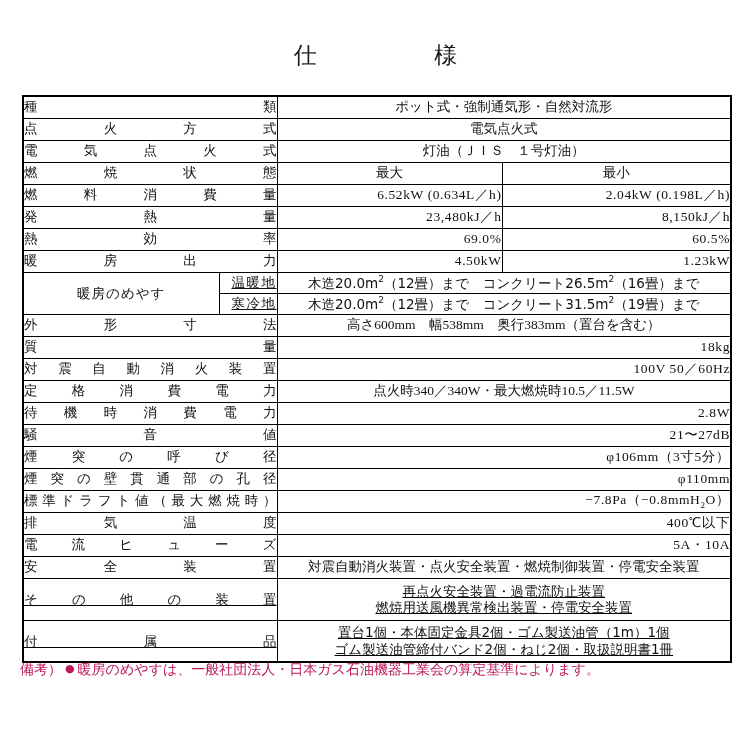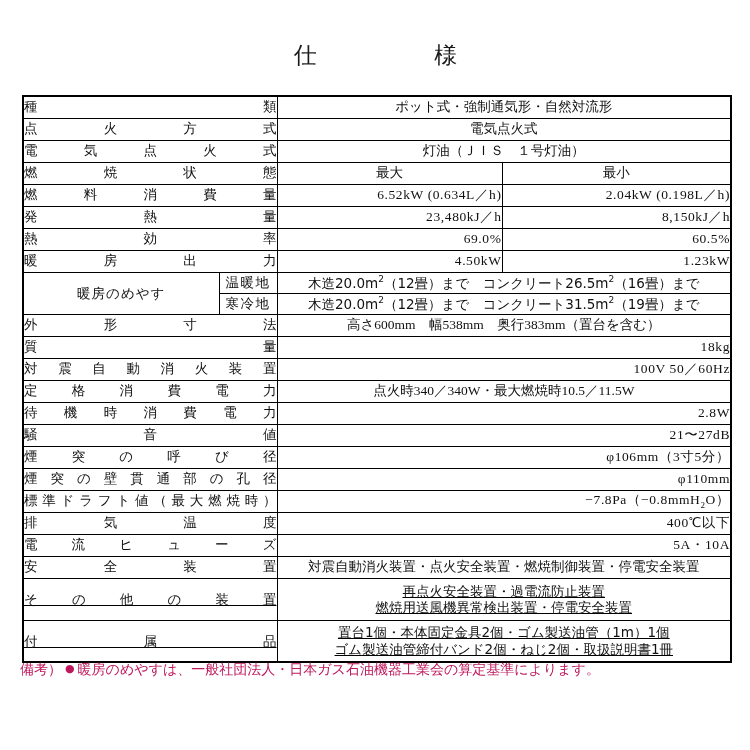--- a/index.html
+++ b/index.html
@@ -59,25 +59,26 @@
     font-size: 14px;
     white-space: nowrap;
   }
   .lbl-free {
     text-align-last: center;
     letter-spacing: 1px;
   }
   
   .sublbl {
     width: 58px;
-    text-align: center;
+    text-align: right;
     font-size: 13px;
     letter-spacing: 1.5px;
     padding: 1px 2px;
     white-space: nowrap;
+    text-decoration: underline;
   }
   
   .val {
     text-align: center;
     padding: 2px 4px;
     white-space: nowrap;
     font-size: 14px;
   }
   .val-num {
     font-size: 15px;

